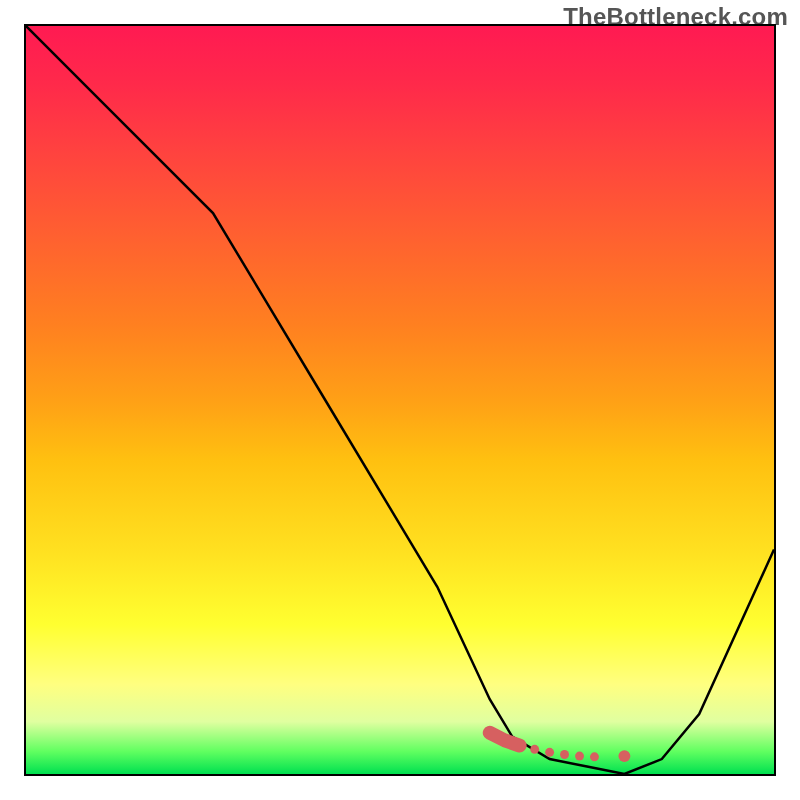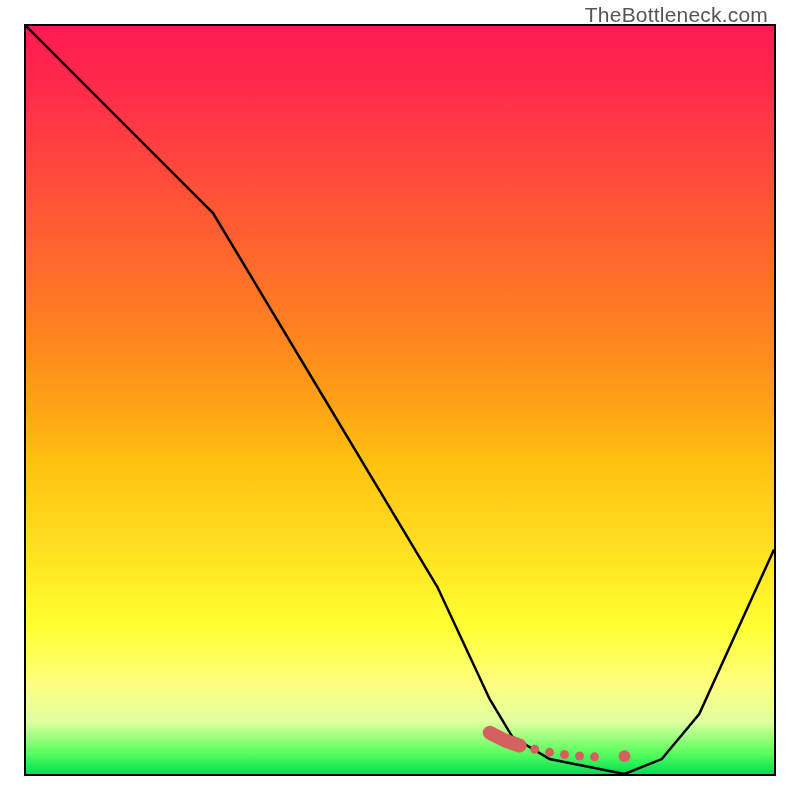--- a/index.html
+++ b/index.html
@@ -41,23 +41,23 @@
       #ffff30 80%,
       #ffff80 88%,
       #e0ffa0 93%,
       #60ff60 97%,
       #00e050 100%
     );
   }
   .watermark {
     position: absolute;
     top: 3px;
-    right: 32px;
-    font-size: 21px;
-    font-weight: normal;
+    right: 12px;
+    font-size: 24px;
+    font-weight: bold;
     color: #555;
     letter-spacing: 0.2px;
   }
   svg.curve {
     position: absolute;
     left: 0; top: 0;
     width: 100%;
     height: 100%;
   }
 </style>

